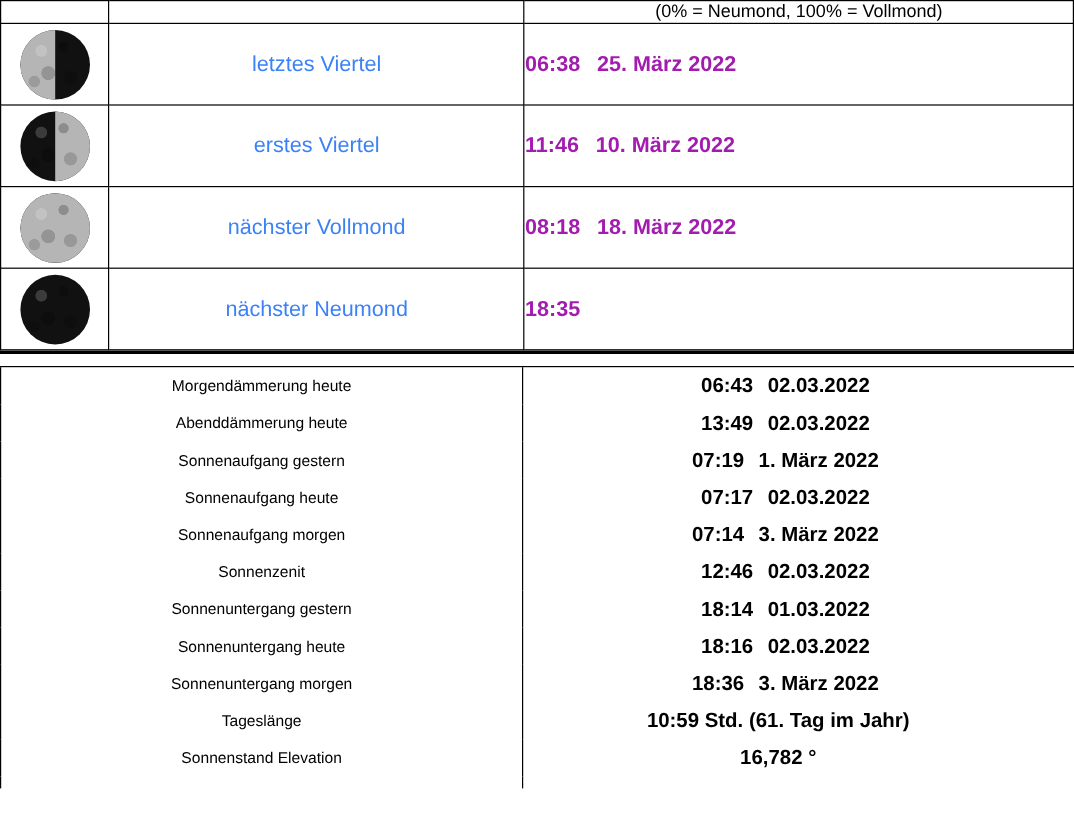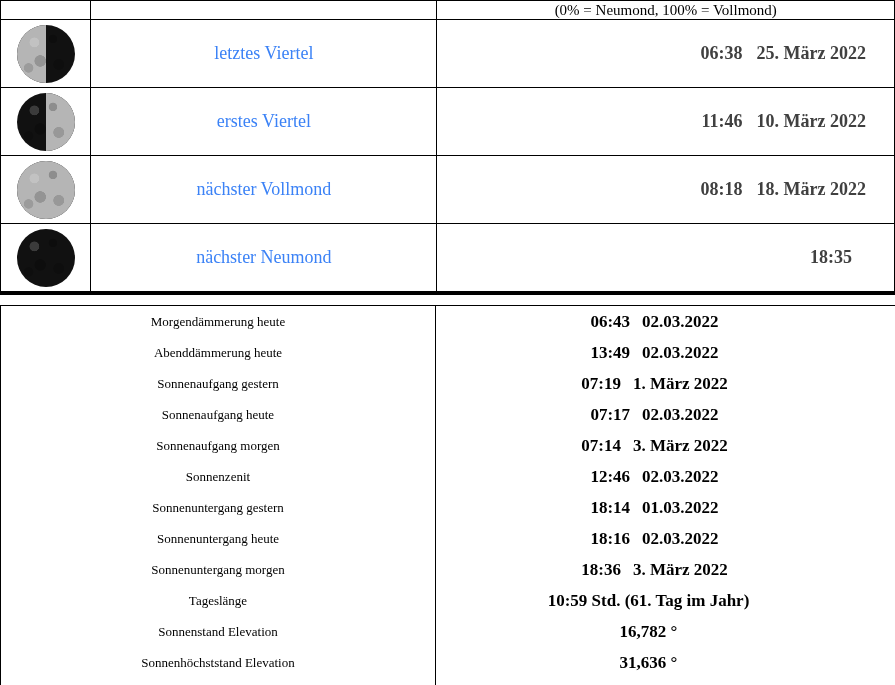--- a/index.html
+++ b/index.html
@@ -12,21 +12,20 @@
     height: 685px;
     overflow: hidden;
     font-family: "Liberation Sans", sans-serif;
     color: #000000;
   }
   .page {
     position: relative;
     width: 895px;
     height: 685px;
     background: #ffffff;
-    font-family: Liberation Serif, serif;
   }
 
   
   table.moon {
     width: 895px;
     border-collapse: collapse;
     table-layout: fixed;
     border-top: 0;
   }
   table.moon td {
@@ -74,24 +73,24 @@
       radial-gradient(circle at 40% 62%, rgba(0,0,0,0.18) 0 11%, rgba(0,0,0,0) 12%),
       radial-gradient(circle at 72% 68%, rgba(0,0,0,0.16) 0 9%, rgba(0,0,0,0) 10%),
       radial-gradient(circle at 20% 74%, rgba(0,0,0,0.14) 0 7%, rgba(0,0,0,0) 8%);
   }
   .label-cell {
     text-align: center;
     font-size: 18px;
     color: #3b82f6;
   }
   .value-cell {
-    text-align: right;
+    text-align: left;
     font-size: 18px;
     font-weight: bold;
-    color: #404040;
+    color: #a21caf;
     padding-right: 28px !important;
   }
   .value-time { margin-right: 14px; }
   .clipped-note {
     text-align: center;
     font-size: 15px;
     color: #000;
     overflow: hidden;
     line-height: 12px;
   }
@@ -272,24 +271,20 @@
         <td class="sun-value"><span class="t">18:36</span><span>3. März 2022</span></td>
       </tr>
       <tr>
         <td class="sun-label">Tageslänge</td>
         <td class="sun-value"><span class="t">10:59 Std. (61. Tag im Jahr)</span><span></span></td>
       </tr>
       <tr>
         <td class="sun-label">Sonnenstand Elevation</td>
         <td class="sun-value"><span class="t">16,782 °</span><span></span></td>
       </tr>
-      <tr>
-        <td class="sun-label">Sonnenhöchststand Elevation</td>
-        <td class="sun-value"><span class="t">31,636 °</span><span></span></td>
-      </tr>
       <tr class="partial">
         <td class="sun-label"></td>
         <td class="sun-value"></td>
       </tr>
     </tbody>
   </table>
 
 </div>
 
 </body></html>

